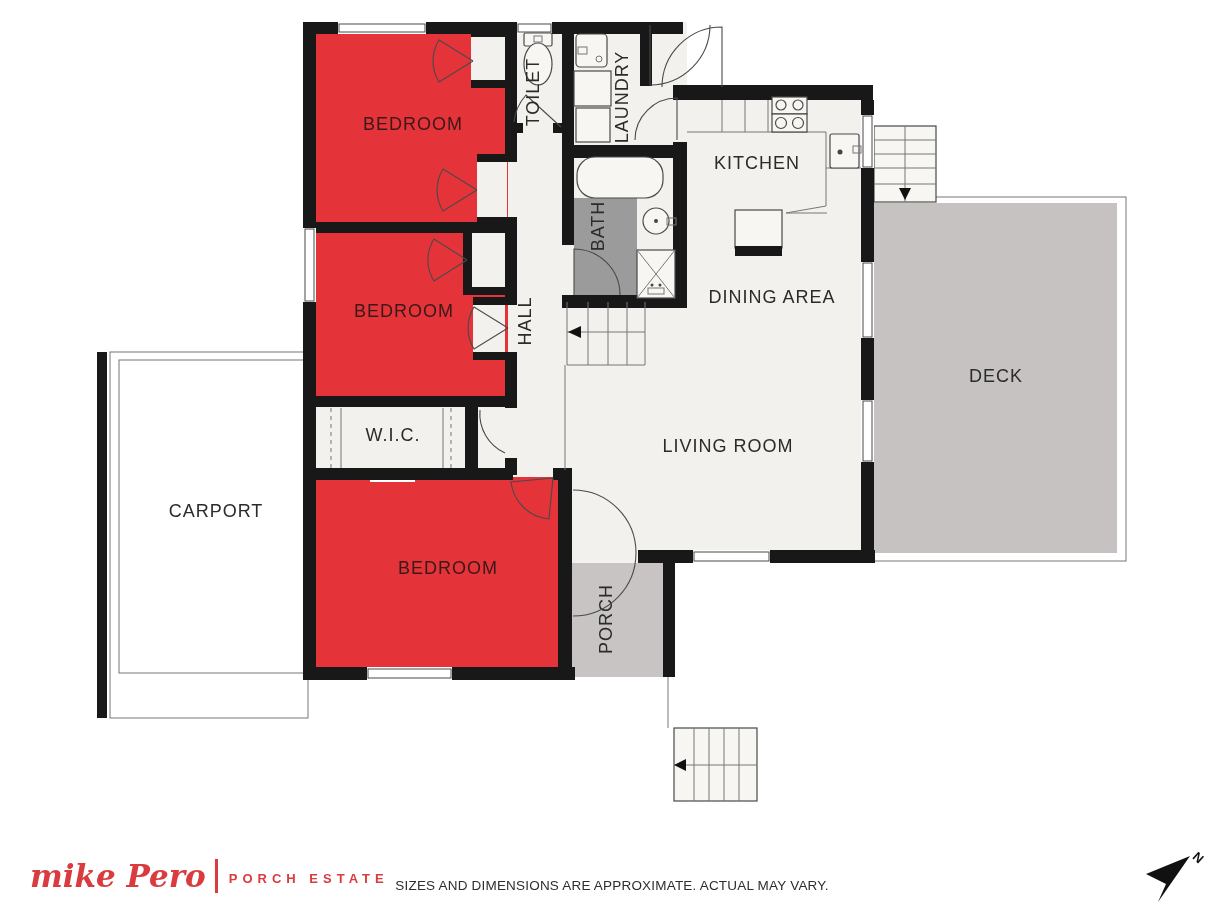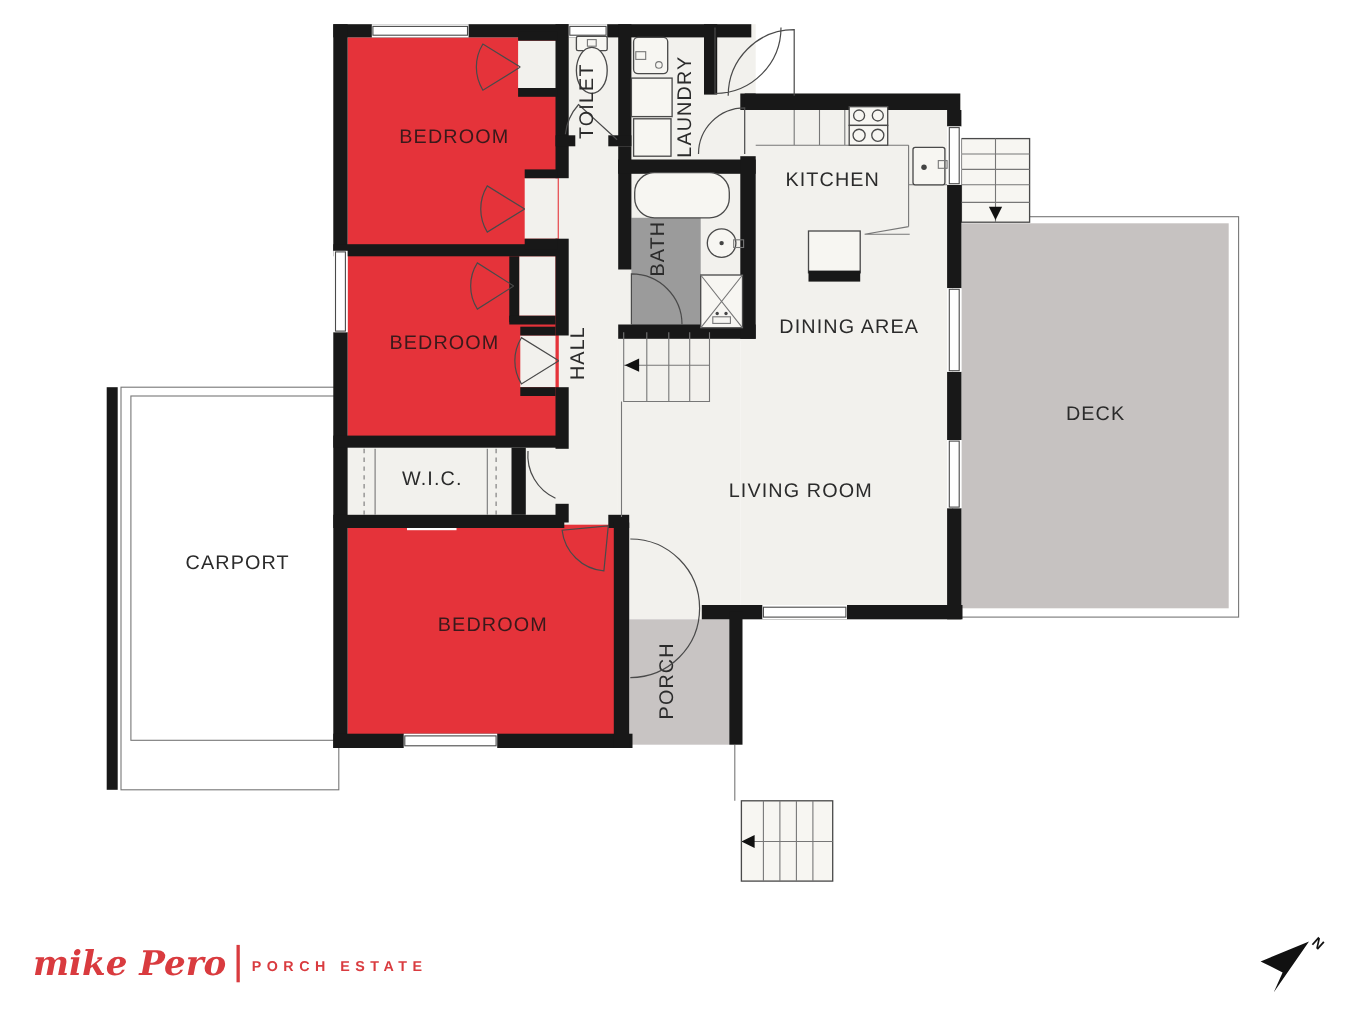--- a/index.html
+++ b/index.html
@@ -259,19 +259,20 @@
     <text class="lbl" x="393" y="441" text-anchor="middle">W.I.C.</text>
   </g>
 </svg>
 
 <div class="brand">
   <span class="brand-script" style="color: rgb(217, 59, 63);">mike Pero</span>
   <span class="brand-divider" style="background: rgb(217, 59, 63);"></span>
   <span class="brand-suffix" style="color: rgb(217, 59, 63);">PORCH ESTATE</span>
 </div>
 
+<div class="disclaimer">SIZES AND DIMENSIONS ARE APPROXIMATE. ACTUAL MAY VARY.</div>
 
 <svg class="compass" width="76" height="66" viewBox="0 0 76 66">
   <polygon class="arrow" points="52,12 8,30 28,40 20,58"></polygon>
   <text class="compass-n" x="60" y="18" transform="rotate(42 60 14)" text-anchor="middle">N</text>
 </svg>
 
 </div>
 
 </body></html>

